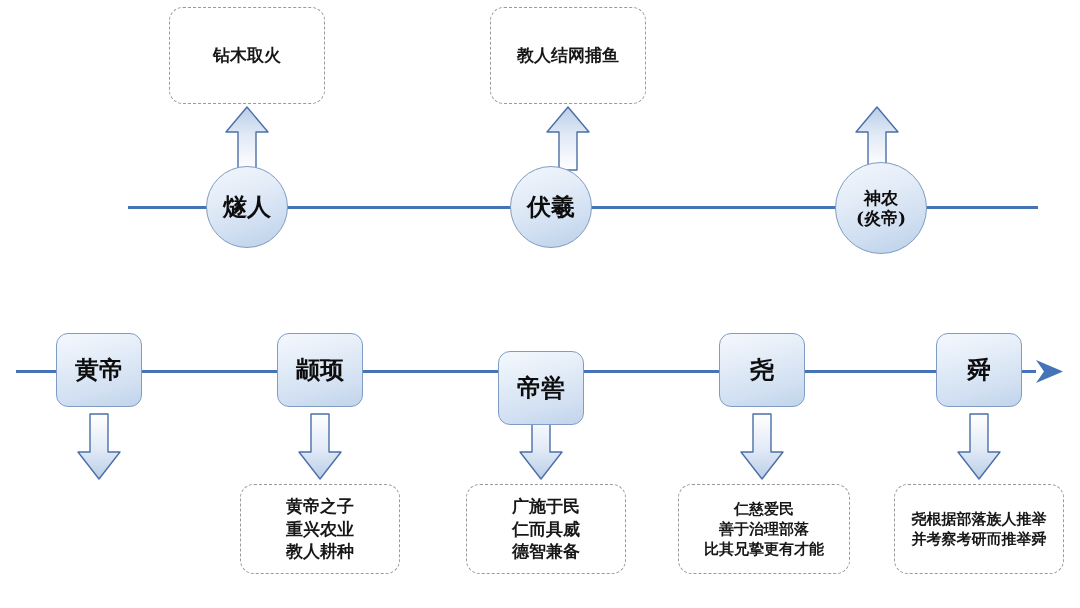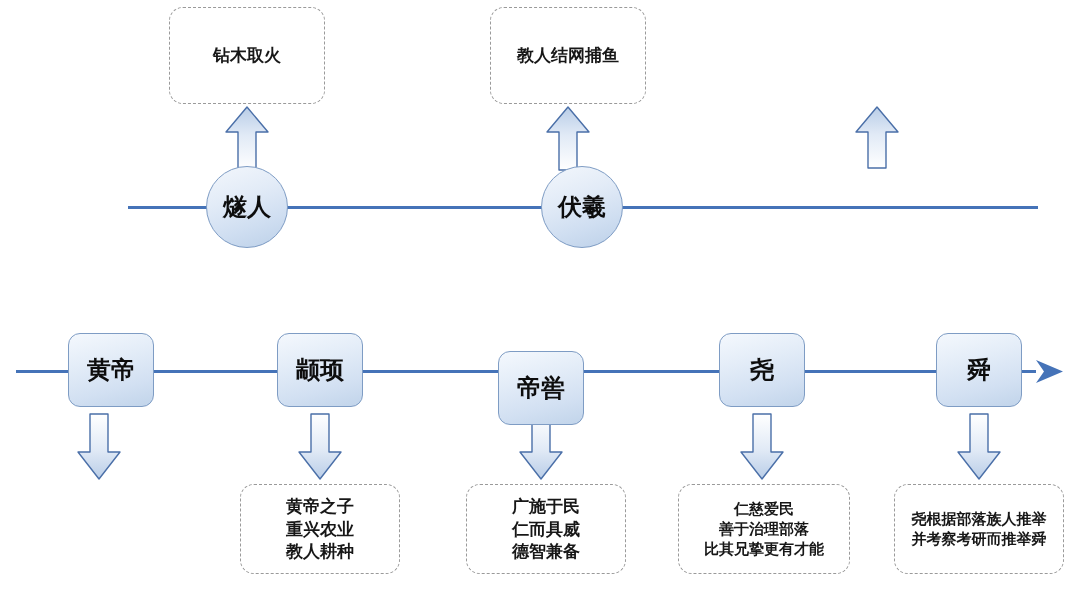--- a/index.html
+++ b/index.html
@@ -76,28 +76,32 @@
     <span>教人结网捕鱼</span>
   </div>
 
 
   <div class="axis" style="left:128px;top:206px;width:910px;"></div>
 
   <div class="node circle txt-lg" style="left:206px;top:166px;width:82px;height:82px;">
     <span>燧人</span>
   </div>
 
-  <div class="node circle txt-lg" style="left:541px;top:166px;width:82px;height:82px;font-family:Liberation Serif, serif;">
+  <div class="node circle txt-lg" style="left:510px;top:166px;width:82px;height:82px;font-family:Liberation Serif, serif;">
     <span>伏羲</span>
   </div>
 
+  <div class="node circle txt-md" style="left:835px;top:162px;width:92px;height:92px;flex-direction:column;">
+    <span>神农</span>
+    <span>(炎帝)</span>
+  </div>
 
   <div class="axis" style="left:16px;top:370px;width:1020px;"></div>
 
-  <div class="node rbox txt-lg" style="left:56px;top:333px;width:86px;height:74px;margin-left:12px;">
+  <div class="node rbox txt-lg" style="left:56px;top:333px;width:86px;height:74px;">
     <span>黄帝</span>
   </div>
 
   <div class="node rbox txt-lg" style="left:277px;top:333px;width:86px;height:74px;">
     <span>颛顼</span>
   </div>
 
   <div class="node rbox txt-lg" style="left:498px;top:333px;width:86px;height:74px;margin-top:18px;">
     <span>帝喾</span>
   </div>

